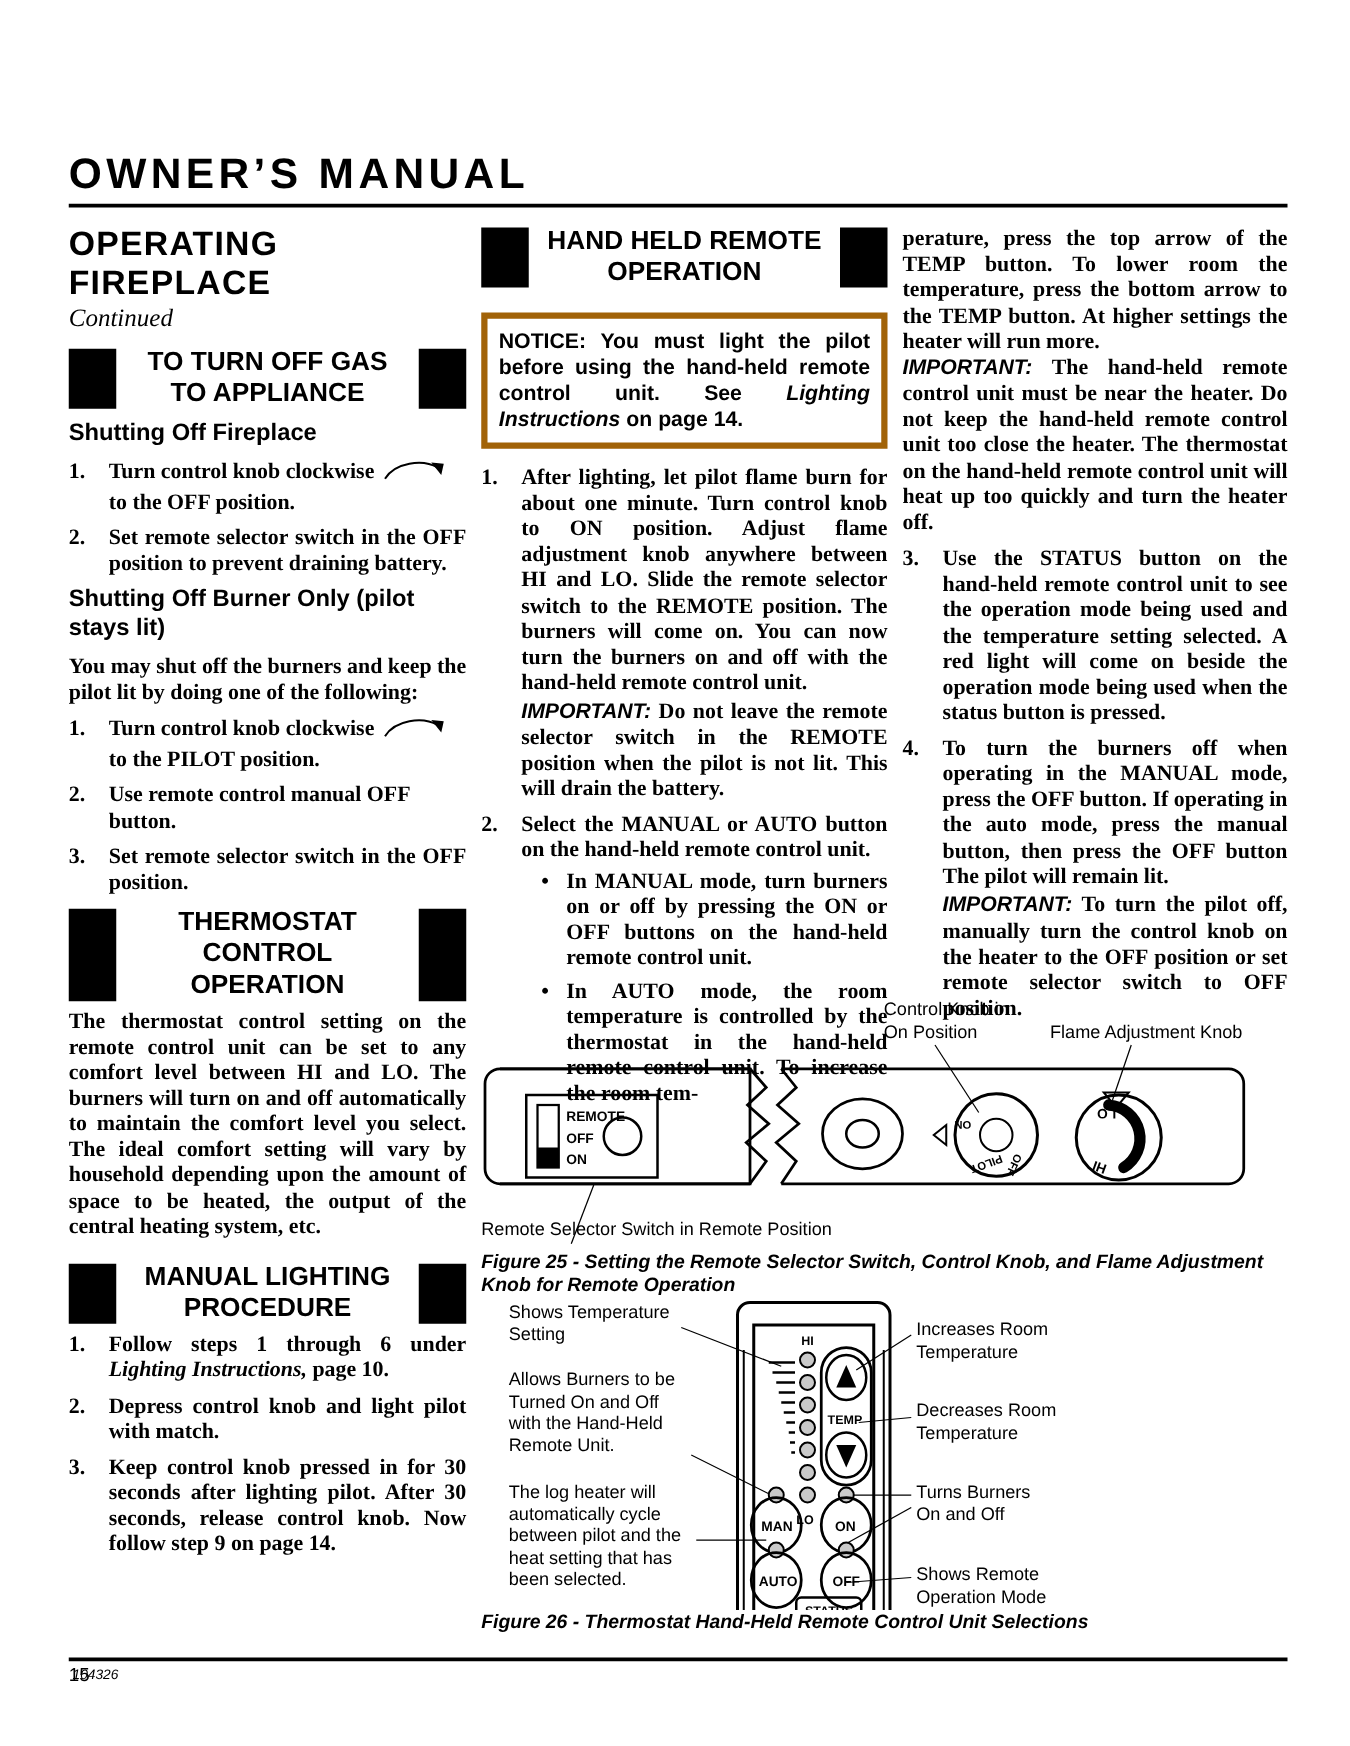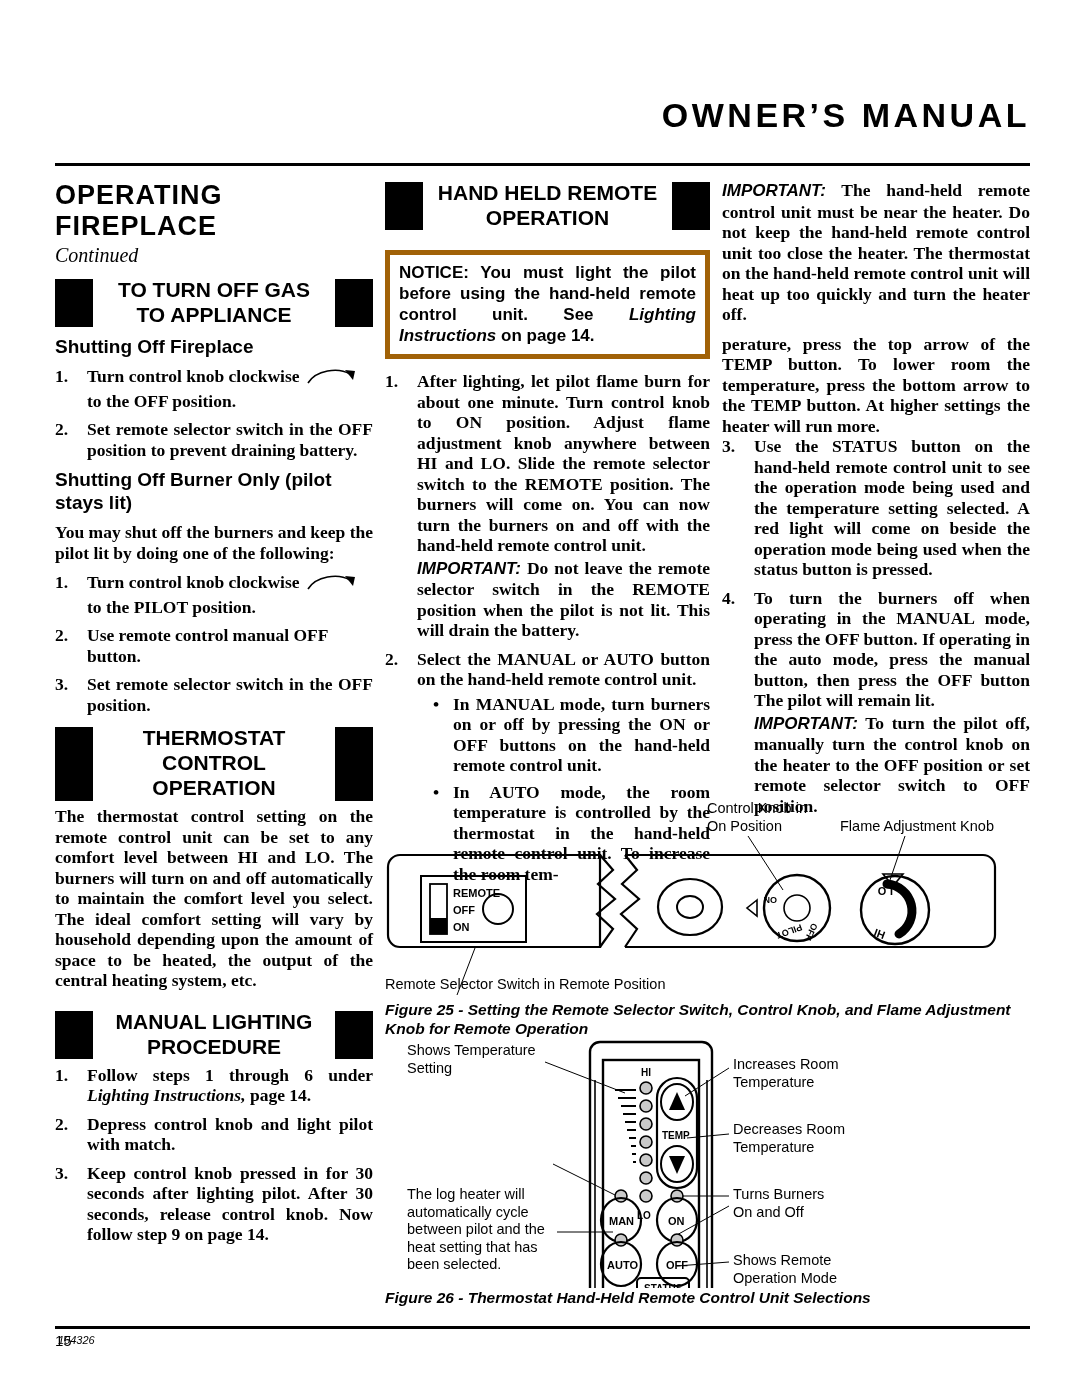--- a/index.html
+++ b/index.html
@@ -7,22 +7,21 @@
   body {
     width:1080px; height:1397px;
     font-family:"Liberation Serif", serif;
     color:#000; position:relative; overflow:hidden;
   }
 
   .page { position:absolute; left:0; top:0; width:1080px; height:1397px; }
 
   
   .hdr-title {
-    position:absolute; left:55px; top:96px; width:975px;
-    text-align:right;
+    position:absolute; left:55px; top:120px; width:975px;
     font-family:"Liberation Sans", sans-serif;
     font-weight:bold; font-size:34px; letter-spacing:3.5px;
   }
   .hdr-rule {
     position:absolute; left:55px; top:163px; width:975px; height:0;
     border-top:3px solid #000;
   }
   .foot-rule {
     position:absolute; left:55px; top:1326px; width:975px; height:0;
     border-top:3px solid #000;
@@ -189,21 +188,21 @@
     <div class="sechead h2" style="margin-top:18px;">
       <span class="bar l"></span>
       <span class="bar r"></span>
       <div>MANUAL LIGHTING</div>
       <div>PROCEDURE</div>
     </div>
 
     <ol class="steps">
       <li>
         <span class="num">1.</span>
-        <span>Follow steps 1 through 6 under </span><span class="ital">Lighting Instructions,</span><span> page 14.</span>
+        <span>Follow steps 1 through 6 under </span><span class="ital">Lighting Instructions,</span><span> page 10.</span>
       </li>
       <li>
         <span class="num">2.</span>
         <span>Depress control knob and light pilot with match.</span>
       </li>
       <li>
         <span class="num">3.</span>
         <span>Keep control knob pressed in for 30 seconds after lighting pilot. After 30 seconds, release control knob. Now follow step 9 on page 14.</span>
       </li>
     </ol>
@@ -234,24 +233,24 @@
         <span>Select the MANUAL or AUTO button on the hand-held remote control unit.</span>
         <ul class="bullets">
           <li>In MANUAL mode, turn burners on or off by pressing the ON or OFF buttons on the hand-held remote control unit.</li>
           <li>In AUTO mode, the room temperature is controlled by the thermostat in the hand-held remote control unit. To increase the room tem-</li>
         </ul>
       </li>
     </ol>
   </div>
 
   <div class="col col-r">
+    <p class="body" style="margin-bottom:0;">perature, press the top arrow of the TEMP button. To lower room the temperature, press the bottom arrow to the TEMP button. At higher settings the heater will run more.</p>
     <p class="body">
       <span class="impt">IMPORTANT:</span><span> The hand-held remote control unit must be near the heater. Do not keep the hand-held remote control unit too close the heater. The thermostat on the hand-held remote control unit will heat up too quickly and turn the heater off.</span>
     </p>
-    <p class="body" style="margin-bottom:0;">perature, press the top arrow of the TEMP button. To lower room the temperature, press the bottom arrow to the TEMP button. At higher settings the heater will run more.</p>
     <ol class="steps">
       <li>
         <span class="num">3.</span>
         <span>Use the STATUS button on the hand-held remote control unit to see the operation mode being used and the temperature setting selected. A red light will come on beside the operation mode being used when the status button is pressed.</span>
       </li>
       <li>
         <span class="num">4.</span>
         <span>To turn the burners off when operating in the MANUAL mode, press the OFF button. If operating in the auto mode, press the manual button, then press the OFF button The pilot will remain lit.</span>
         <div style="margin-top:2px;">
           <span class="impt">IMPORTANT:</span><span> To turn the pilot off, manually turn the control knob on the heater to the OFF position or set remote selector switch to OFF position.</span>
@@ -311,20 +310,24 @@
 
     <div class="calloutTxt" style="position:absolute; left:0; top:176px;">Remote Selector Switch in Remote Position</div>
   </div>
 
   <div class="figcap" style="position:absolute; left:385px; top:1000px; width:650px;">Figure 25 - Setting the Remote Selector Switch, Control Knob, and Flame Adjustment Knob for Remote Operation</div>
 
   <div class="figwrap" style="left:385px; top:1038px; width:650px; height:250px;">
 
     <div class="calloutTxt" style="position:absolute;left:22px;top:4px;white-space:pre;">Shows Temperature
 Setting</div>
+    <div class="calloutTxt" style="position:absolute;left:22px;top:58px;white-space:pre;">Allows Burners to be
+Turned On and Off
+with the Hand-Held
+Remote Unit.</div>
     <div class="calloutTxt" style="position:absolute;left:22px;top:148px;white-space:pre;">The log heater will
 automatically cycle
 between pilot and the
 heat setting that has
 been selected.</div>
 
     <div class="calloutTxt" style="position:absolute;left:348px;top:18px;white-space:pre;">Increases Room
 Temperature</div>
     <div class="calloutTxt" style="position:absolute;left:348px;top:83px;white-space:pre;">Decreases Room
 Temperature</div>

